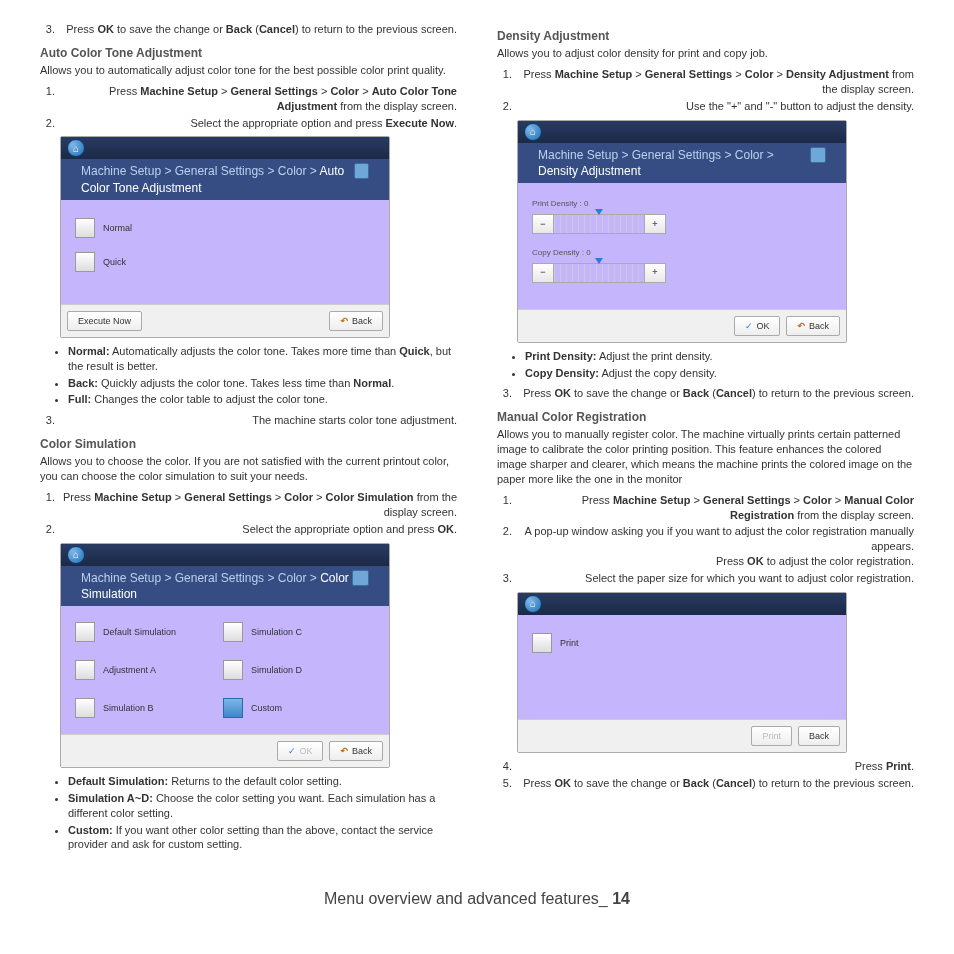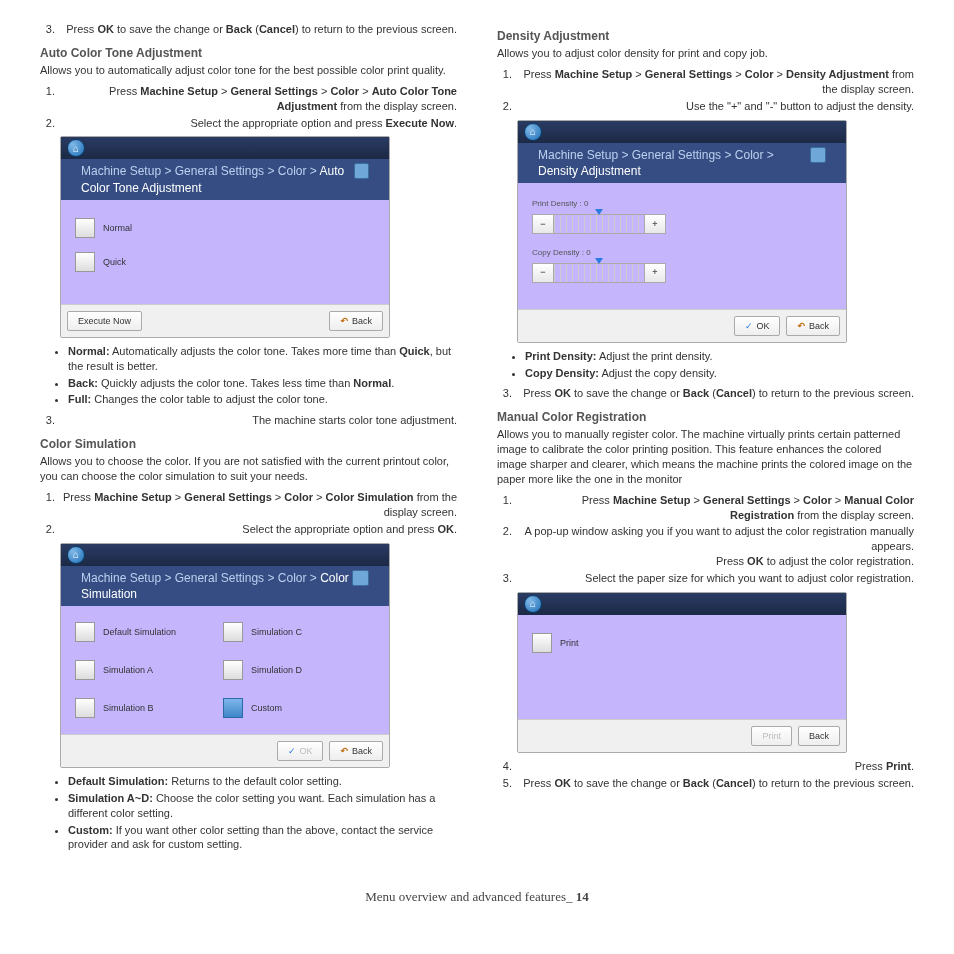--- a/index.html
+++ b/index.html
@@ -113,23 +113,22 @@
   .slider .marker {
     position:absolute; left:50%; top:-6px; width:0;height:0;
     border-left:4px solid transparent;border-right:4px solid transparent;border-top:6px solid #2a7de0;
     transform: translateX(-50%);
   }
   .grid2 { display:flex; flex-wrap:wrap; gap: 10px 18px; }
   .grid2 .opt-row { width: 130px; margin:4px 0; }
   .footer {
     text-align: center;
     margin-top: 30px;
-    font-size: 13px;
+    font-size: 16px;
     color: #444;
-    font-family: Liberation Serif, serif;
   }
 </style>
 </head>
 <body>
 
 <div class="cols">
 
   <div class="col">
     <ol start="3">
       <li>
@@ -208,21 +207,21 @@
           <div class="opt-row">
               <div class="opt-sq"></div>
               <span>Default Simulation</span>
             </div>
           <div class="opt-row">
               <div class="opt-sq"></div>
               <span>Simulation C</span>
             </div>
           <div class="opt-row">
               <div class="opt-sq"></div>
-              <span>Simulation A</span>
+              <span>Adjustment A</span>
             </div>
           <div class="opt-row">
               <div class="opt-sq"></div>
               <span>Simulation D</span>
             </div>
           <div class="opt-row">
               <div class="opt-sq"></div>
               <span>Simulation B</span>
             </div>
           <div class="opt-row">

